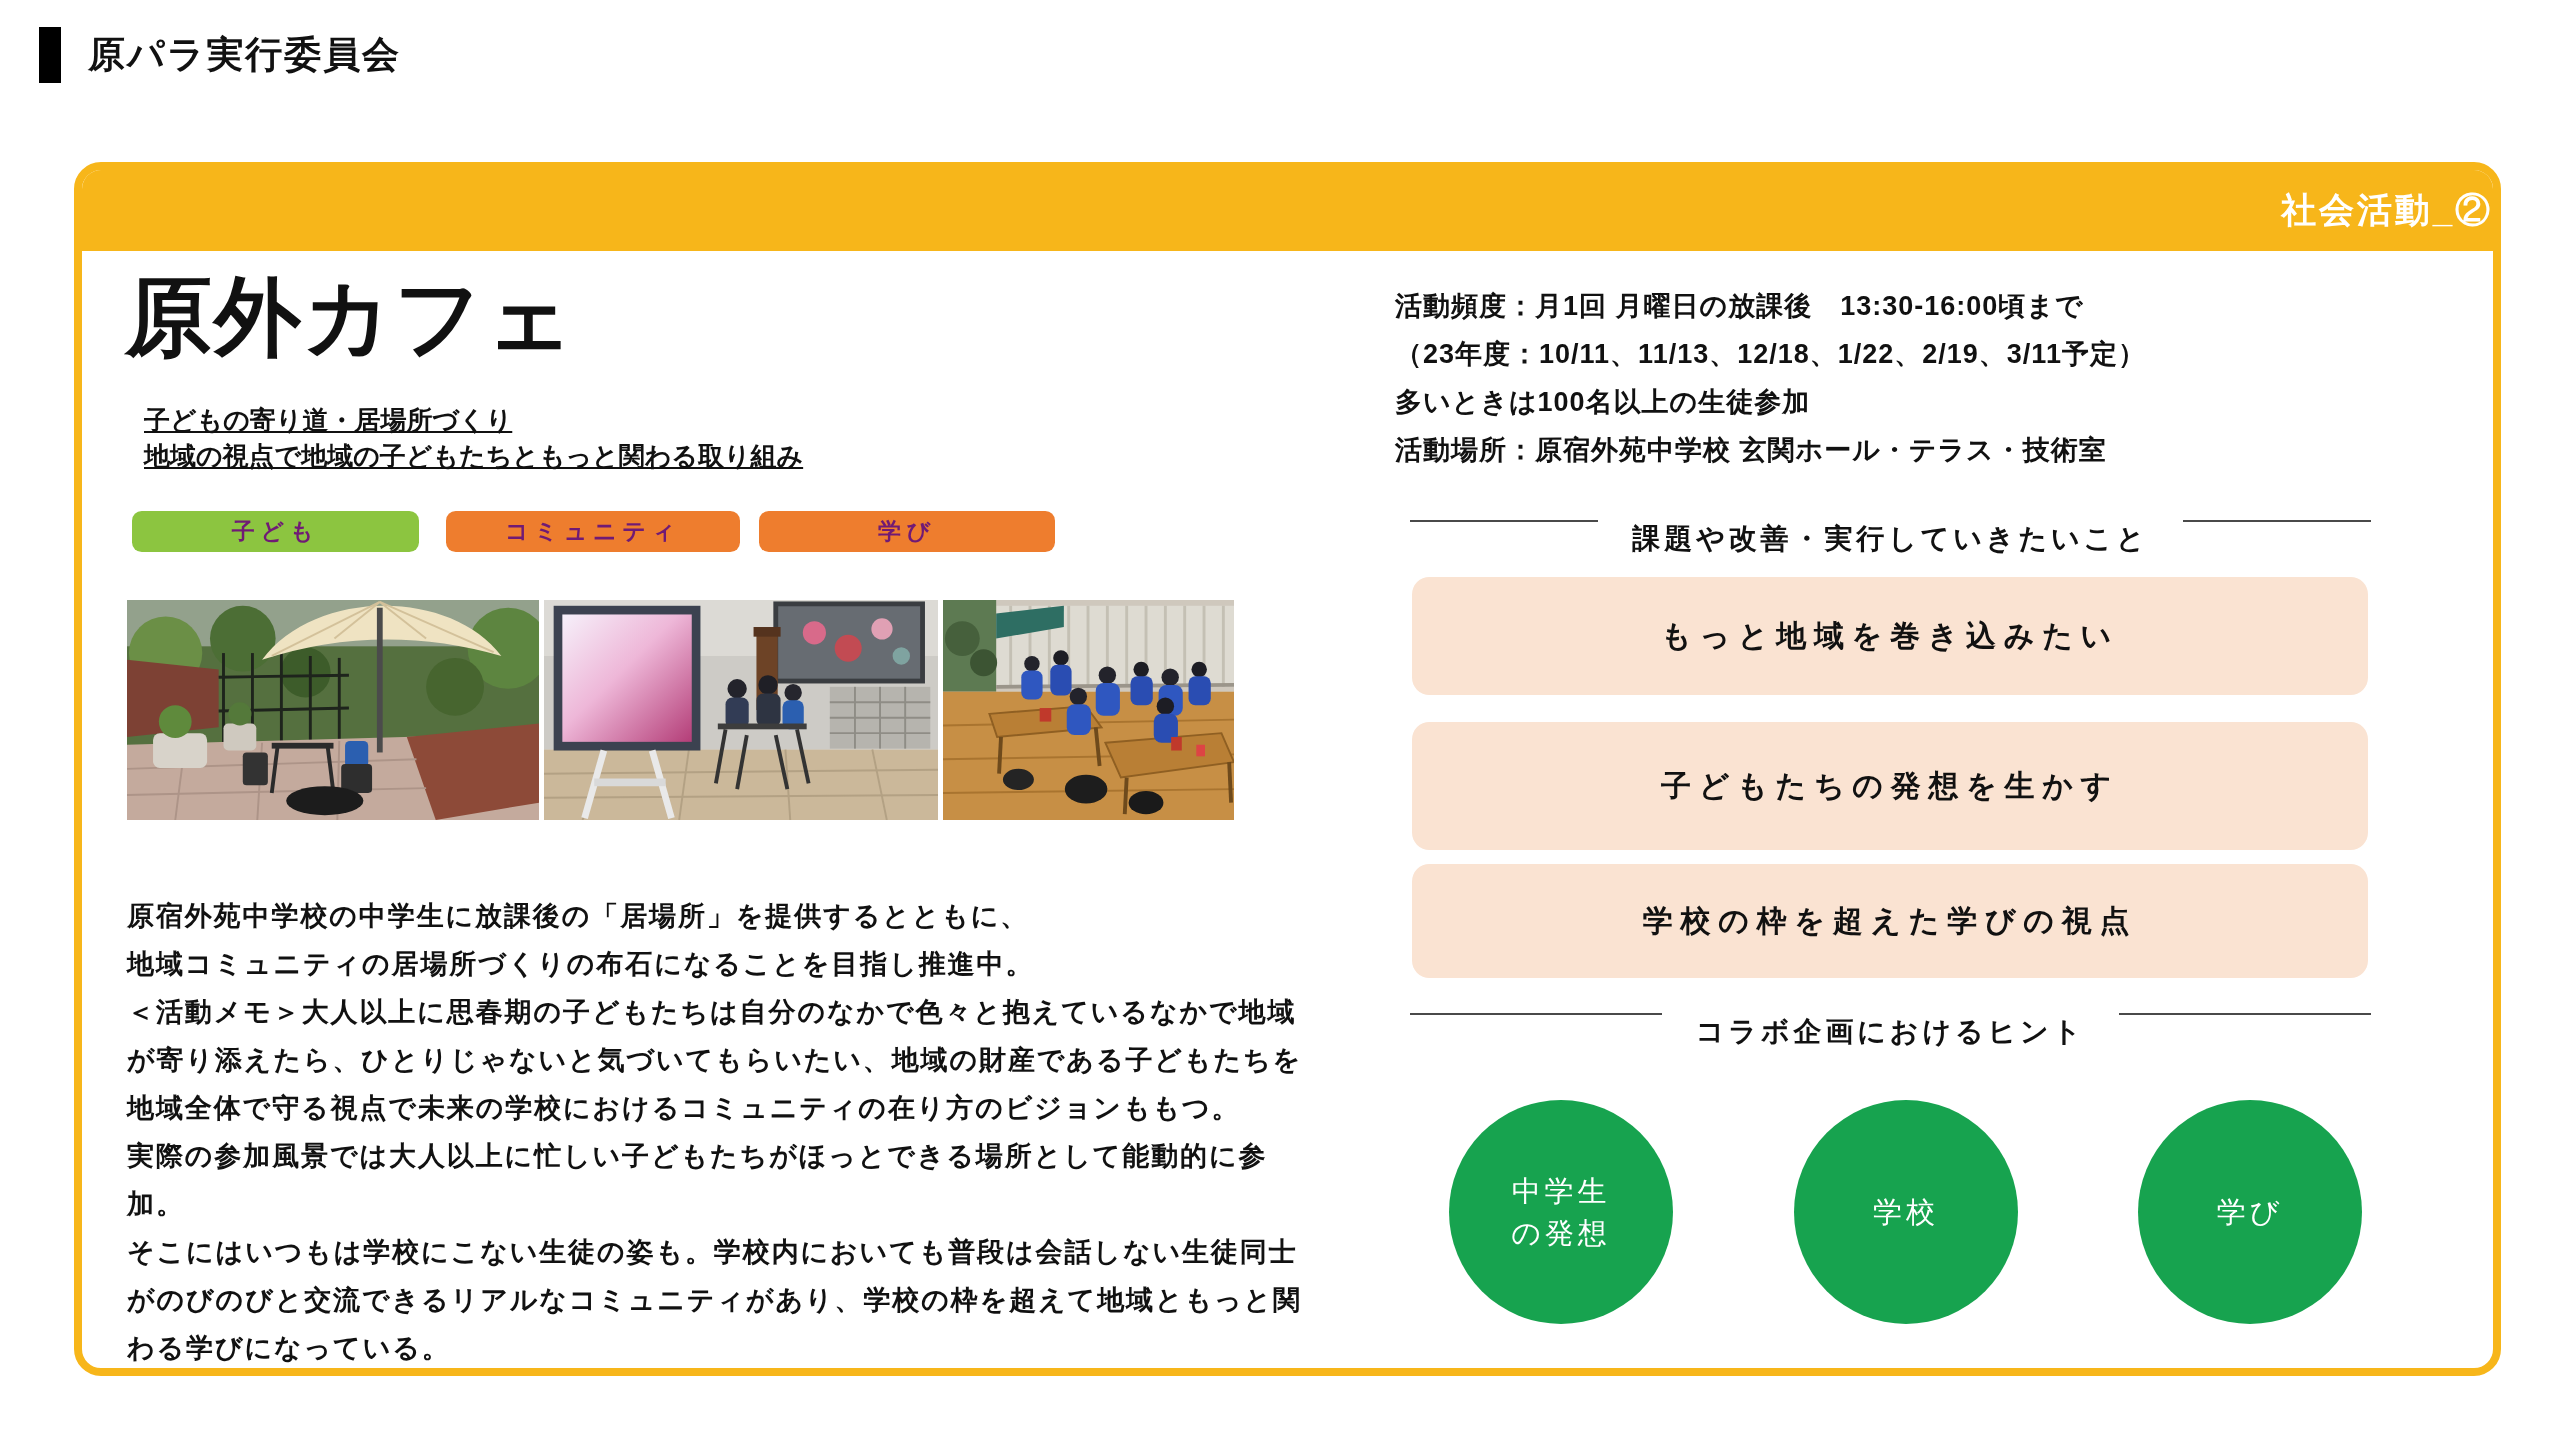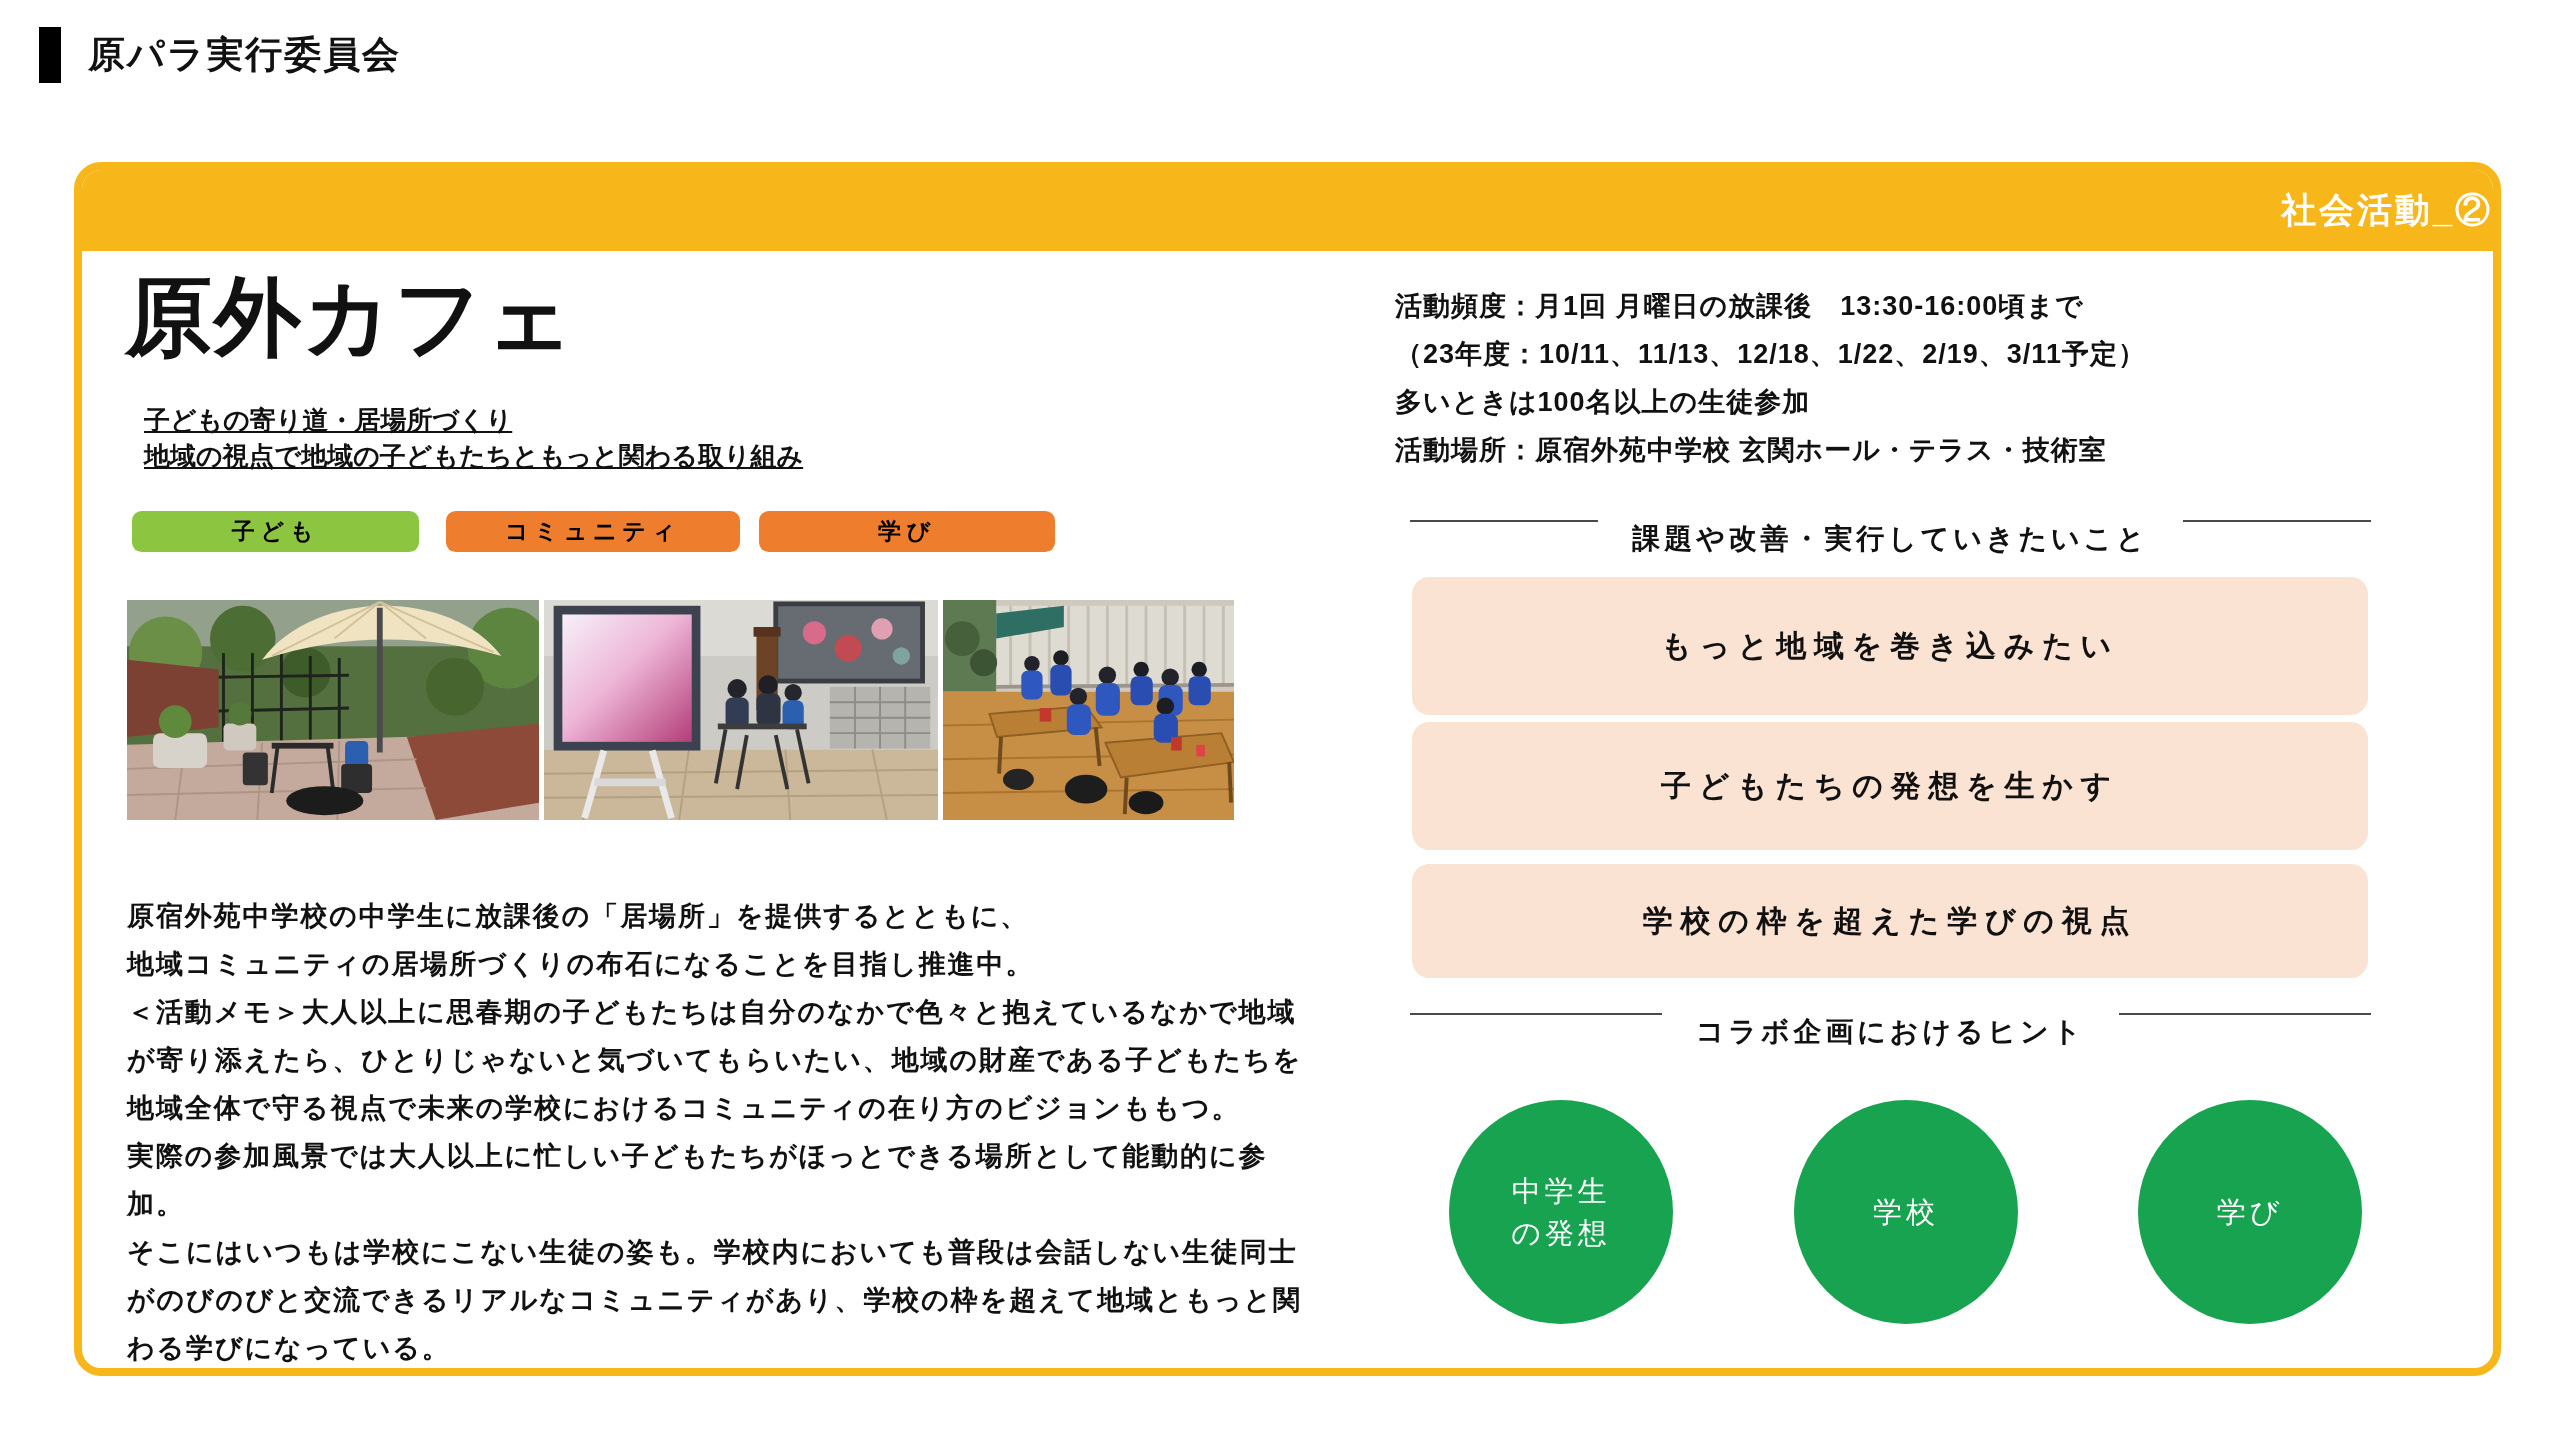--- a/index.html
+++ b/index.html
@@ -23,21 +23,21 @@
     display:flex; align-items:center; justify-content:flex-end;
   }
   .banner-title { color:#ffffff; font-size:35px; font-weight:bold; letter-spacing:2.9px; }
 
   
   .main-title { position:absolute; left:43px; top:89px; font-size:87px; font-weight:bold; letter-spacing:1.9px; margin:0; white-space:nowrap; }
   .subtitle { position:absolute; left:62px; top:232px; font-size:26px; font-weight:bold; line-height:36px;text-decoration:underline; }
   .tag {
     position:absolute; top:341px; height:41px; border-radius:9.7px;
     display:flex; align-items:center; justify-content:center;
-    color:#000000; font-weight:bold; font-size:23px; letter-spacing:5.8px;
+    color:#701a75; font-weight:bold; font-size:23px; letter-spacing:5.8px;
   }
   .tag-green  { left:50px;  width:287px; background:#8CC540; }
   .tag-orange1{ left:364px; width:294px; background:#EE7D2E; }
   .tag-orange2{ left:677px; width:296px; background:#EE7D2E; }
 
   .photo { position:absolute; top:430px; height:220px; overflow:hidden; background:#ddd; }
   .photo svg { width:100%; height:100%; display:block; }
   .photo1 { left:45px;  width:412px; }
   .photo2 { left:462px; width:394px; }
   .photo3 { left:861px; width:291px; }
@@ -51,21 +51,21 @@
   .sec-header .line { flex:1; height:1.9px; background:#4a4a4a; }
   .sec-title { font-size:28px; font-weight:bold; letter-spacing:3.9px; white-space:nowrap; }
   .sec1 { top:350px; }
   .sec2 { top:843px; }
 
   .issue-box {
     position:absolute; left:1330px; width:956px; background:#FAE3D2; border-radius:17.4px;
     display:flex; align-items:center; justify-content:center;
     font-size:30px; font-weight:bold; letter-spacing:7.7px;
   }
-  .issue1 { top:407px; height:138px; }
+  .issue1 { top:407px; height:118px; }
   .issue2 { top:552px; height:128px; }
   .issue3 { top:694px; height:114px; }
 
   .hint-circle {
     position:absolute; top:930px; width:224px; height:224px; border-radius:50%;
     background:#17A34F; color:#fff; display:flex; flex-direction:column;
     align-items:center; justify-content:center; font-size:29px; font-weight:normal;
     letter-spacing:3.9px; line-height:42px; text-align:center;
   }
   .hint1 { left:1367px; } .hint2 { left:1712px; } .hint3 { left:2056px; }

